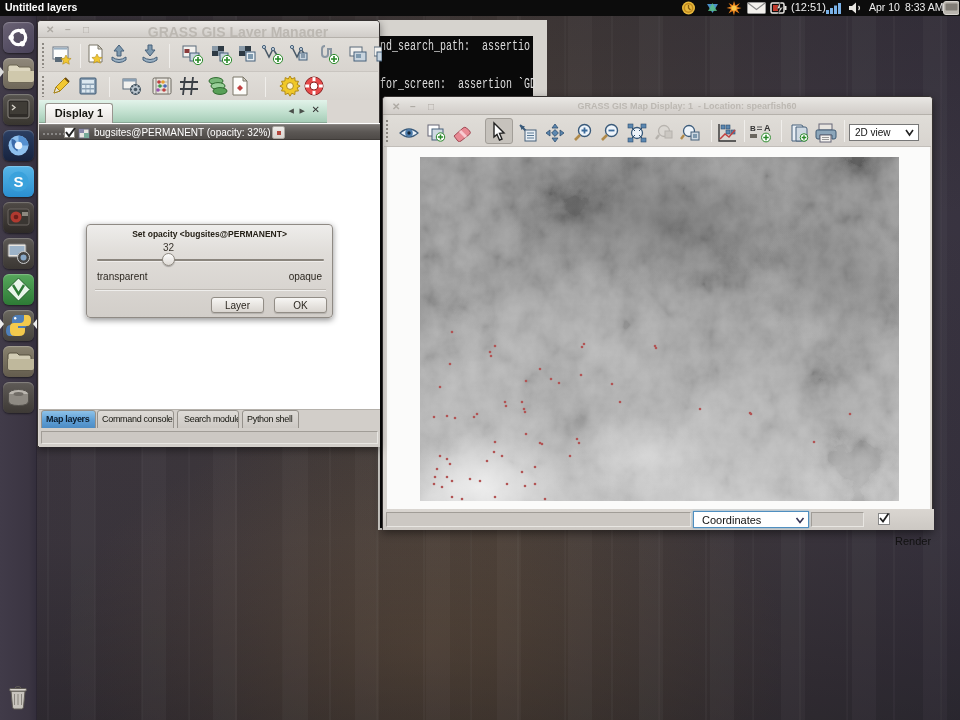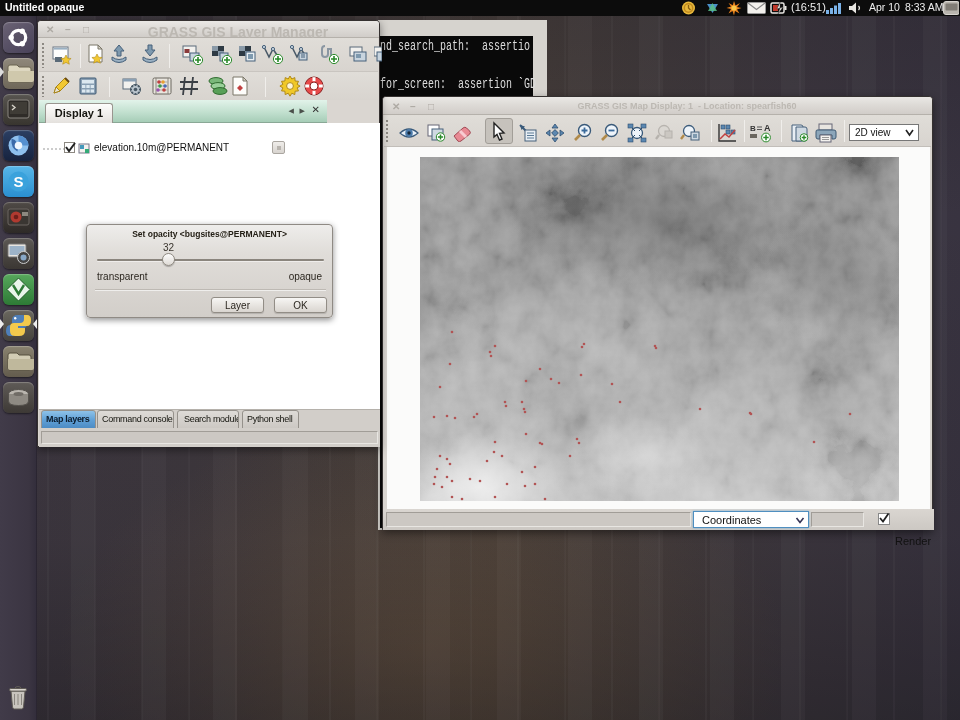--- a/index.html
+++ b/index.html
@@ -77,21 +77,21 @@
   #lm-prog { position:absolute; left:1px; top:407px; width:341px; height:19px; background:#d2cec9; }
   .dlgbtn { height:16px; border:1px solid #928d86; border-radius:3px; background:linear-gradient(180deg,#f7f6f4 0%, #e8e5e1 50%, #d9d5d0 100%);
     font-size:10px; color:#2c2720; text-align:center; padding-top:2px; box-shadow:0 1px 1px rgba(0,0,0,.15); }
 </style>
 </head>
 <body>
 <div id="wall" class="abs"></div>
 <div id="stripes" class="abs"></div>
 
 <div id="topbar" class="abs">
-  <div class="title">Untitled opaque</div>
+  <div class="title">Untitled layers</div>
   <svg class="abs" style="left:681px; top:1px;" width="15" height="14">
       <circle cx="7.5" cy="7" r="6.5" fill="#e8b93c"></circle>
       <circle cx="7.5" cy="7" r="4.2" fill="none" stroke="#c08a1e" stroke-width="1.5"></circle>
       <path d="M7.5 4 v3 l2 2" stroke="#8a5f10" stroke-width="1.3" fill="none"></path>
     </svg>
   <svg class="abs" style="left:705px; top:1px;" width="15" height="14">
       <path d="M2 3 L13 3 L7.5 12 Z" fill="#4a90c8"></path>
       <path d="M3 10 L12 10 L7.5 2 Z" fill="#58c08a" opacity="0.85"></path>
     </svg>
   <svg class="abs" style="left:726px; top:0px;" width="16" height="16">
@@ -101,21 +101,21 @@
   <svg class="abs" style="left:747px; top:2px;" width="19" height="12">
       <rect x="0.5" y="0.5" width="18" height="11" rx="1" fill="#f2f0ec" stroke="#999"></rect>
       <path d="M1 1 L9.5 7.5 L18 1" fill="none" stroke="#888" stroke-width="1.2"></path>
     </svg>
   <svg class="abs" style="left:770px; top:1px;" width="19" height="14">
       <rect x="1" y="2" width="13" height="10" rx="1.5" fill="none" stroke="#e8e6e2" stroke-width="1.5"></rect>
       <rect x="14.5" y="5" width="2" height="4" fill="#e8e6e2"></rect>
       <rect x="3" y="4" width="5" height="6" fill="#c0392b"></rect>
       <path d="M10 1 L7 8 L10 7 L8 13 L13 6 L10 7 Z" fill="#f8f6f0" stroke="#333" stroke-width="0.5"></path>
     </svg>
-  <div class="tray" style="left:791px; top:1px;">(16:51)</div>
+  <div class="tray" style="left:791px; top:1px;">(12:51)</div>
   <svg class="abs" style="left:826px; top:2px;" width="17" height="12">
       <g fill="#7ab2e8">
         <rect x="0" y="8" width="3" height="4"></rect>
         <rect x="4" y="6" width="3" height="6"></rect>
         <rect x="8" y="3.5" width="3" height="8.5"></rect>
         <rect x="12" y="1" width="3" height="11"></rect>
       </g>
     </svg>
   <svg class="abs" style="left:848px; top:2px;" width="14" height="12">
       <path d="M1 4 h3 l4-3.5 v11 L4 8 H1 Z" fill="#e8e6e2"></path>
@@ -417,37 +417,37 @@
     </div>
 
     <div id="lm-tabbar">
       <div id="lm-tab">Display 1</div>
       <div style="position:absolute; right:33px; top:7px; color:#4a4f4a; font-size:7px;">◀</div>
       <div style="position:absolute; right:22px; top:7px; color:#4a4f4a; font-size:7px;">▶</div>
       <div style="position:absolute; right:7px; top:4px; color:#333; font-size:10px;">✕</div>
     </div>
 
     <div id="lm-list">
-      <div class="lrow" style="top:18px; height:15px; color:#111;">
-        <svg class="abs" style="left:4px; top:7px;" width="24" height="2">
-            <line x1="0" y1="1" x2="24" y2="1" stroke="#999" stroke-dasharray="2 2"></line>
+      <div class="lrow" style="top:1px; height:16px; background:linear-gradient(180deg,#777370 0%, #5b5754 50%, #4e4a47 100%); border-top:1px solid #8a8683; border-bottom:1px solid #3f3b38; color:#fff;">
+        <svg class="abs" style="left:4px; top:8px;" width="24" height="2">
+            <line x1="0" y1="1" x2="24" y2="1" stroke="#bbb" stroke-dasharray="2 2"></line>
           </svg>
-        <span class="cb" style="left:25px; top:1px;">
+        <span class="cb" style="left:25px; top:2px;">
             <svg width="14" height="14">
               <path d="M2 6 L5 10 L11 2" stroke="#222" stroke-width="2" fill="none"></path>
             </svg>
           </span>
-        <span class="icon" style="left:39px; top:1px;"><svg width="13" height="12">
-              <rect x="1" y="2" width="10" height="9" fill="#f4f2ef" stroke="#778"></rect>
-              <rect x="2" y="3" width="4" height="4" fill="#49b"></rect>
-              <rect x="7" y="7" width="4" height="4" fill="#3a7"></rect>
+        <span class="icon" style="left:39px; top:2px;"><svg width="13" height="12">
+              <rect x="1" y="2" width="10" height="9" fill="#e8e6e2" stroke="#667"></rect>
+              <rect x="1" y="2" width="5" height="4" fill="#88a"></rect>
+              <rect x="6" y="6" width="5" height="5" fill="#7a9"></rect>
             </svg></span>
-        <span class="abs" style="left:55px; top:1px;">elevation.10m@PERMANENT</span>
-        <span class="spin" style="top:0;">
-            <span class="abs" style="left:4px;top:4px;width:4px;height:4px;background:#b8b4ae;"></span>
+        <span class="abs" style="left:55px; top:2px;">bugsites@PERMANENT (opacity: 32%)</span>
+        <span class="spin" style="top:1px;">
+            <span class="abs" style="left:4px;top:4px;width:4px;height:4px;background:#b5493f;"></span>
           </span>
       </div>
     </div>
 
     <div id="lm-tabs2">
       <div class="btab" style="left:2px; width:55px; padding-left:4px; background:linear-gradient(180deg,#8ec2e8 0%, #5e9fd6 55%, #4d8cc4 100%); font-weight:bold; color:#0b1b2b;">Map layers</div>
       <div class="btab" style="left:58px; width:77px; padding-left:4px;">Command console</div>
       <div class="btab" style="left:138px; width:62px; ">Search module</div>
       <div class="btab" style="left:203px; width:57px; padding-left:4px;">Python shell</div>
     </div>

